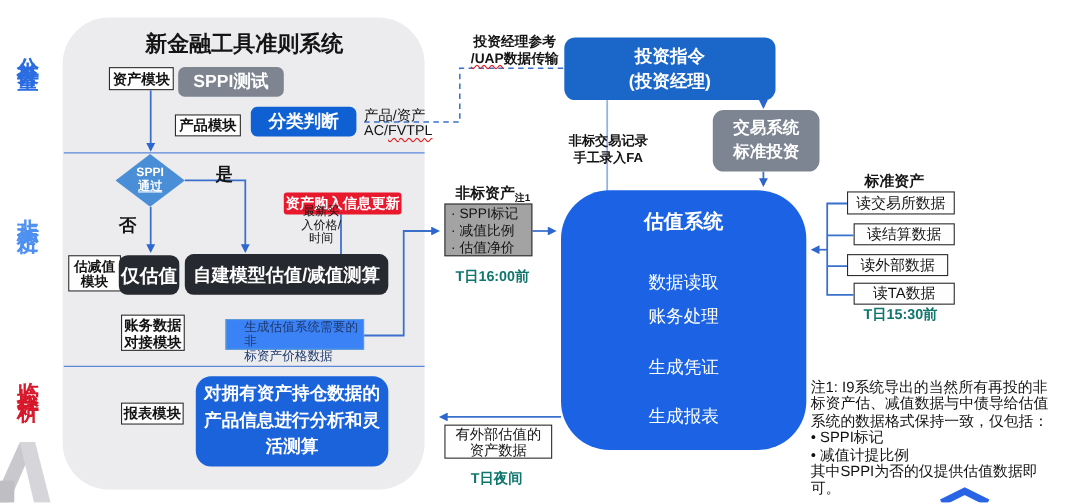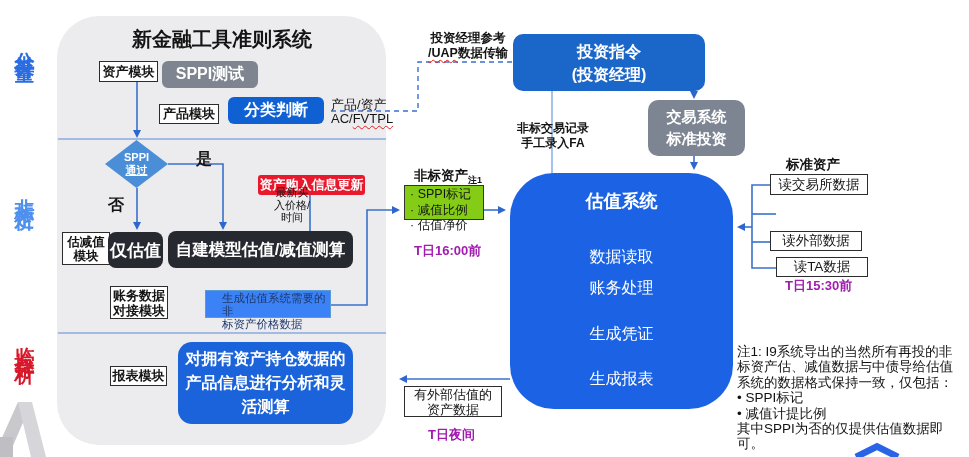--- a/index.html
+++ b/index.html
@@ -7,21 +7,21 @@
          font-family:"Liberation Sans","DejaVu Sans",sans-serif;color:#141414;}
   .abs{position:absolute;box-sizing:border-box;}
   .pre{white-space:pre-line;}
   .ctr{display:flex;align-items:center;justify-content:center;text-align:center;}
   .bbox{border:1.4px solid #2c2c2c;background:#fefefe;font-weight:bold;z-index:2;}
   .vert{writing-mode:vertical-rl;text-orientation:upright;font-weight:bold;font-size:20px;letter-spacing:4px;z-index:2;}
   .panel{background:#ececef;border-radius:42px;z-index:0;}
   .bluebox{background:#1b63d9;color:#fff;font-weight:bold;z-index:2;}
   .darkbox{background:#26292f;color:#fff;font-weight:bold;border-radius:8px;z-index:2;}
   .graybox{background:#7d8592;color:#fff;font-weight:bold;border-radius:10px;z-index:2;}
-  .redlabel{color:#a21caf;font-weight:bold;font-size:13px;z-index:2;}
+  .redlabel{color:#0f766e;font-weight:bold;font-size:13px;z-index:2;}
   .small{font-size:11px;line-height:12.5px;}
   svg.lay{position:absolute;left:0;top:0;z-index:1;pointer-events:none;}
   svg.wm{position:absolute;left:0;top:0;z-index:0;pointer-events:none;}
   .wavy{text-decoration:underline wavy #e02020 1px;text-underline-offset:2px;}
   .uline{text-decoration:underline;}
   .sub{font-size:9px;vertical-align:-3px;font-weight:bold;}
   .notetxt{font-size:13.5px;line-height:15.4px;color:#121212;}
 </style>
 </head>
 <body>
@@ -114,37 +114,38 @@
   <div class="abs ctr bluebox pre" style="left:513px;top:34px;width:192px;height:57px;font-size:16px;line-height:23px;border-radius:10px;background:#1b66c9;">投资指令
 (投资经理)</div>
   <div class="abs ctr graybox pre" style="left:648px;top:100px;width:97px;height:56px;font-size:15px;line-height:22px;">交易系统
 标准投资</div>
   <div class="abs pre" style="left:512px;top:121px;width:82px;font-size:12px;font-weight:bold;line-height:14.5px;text-align:center;z-index:2;">非标交易记录
 手工录入FA</div>
 
   <div class="abs" style="left:414px;top:167px;font-size:13.5px;font-weight:bold;z-index:2;">
     <span>非标资产</span><span class="sub">注1</span>
   </div>
-  <div class="abs" style="left:404px;top:185px;width:80px;height:35px;border:1.3px solid #333;background:#84cc16;font-size:12.5px;line-height:15.5px;padding:1px 0 0 5px;box-sizing:border-box;z-index:2;">
+  <div class="abs" style="left:404px;top:185px;width:80px;height:48px;border:1.3px solid #333;background:#a3a3a3;font-size:12.5px;line-height:15.5px;padding:1px 0 0 5px;box-sizing:border-box;z-index:2;">
     <div>· SPPI标记</div>
     <div>· 减值比例</div>
     <div>· 估值净价</div>
   </div>
   <div class="abs redlabel" style="left:414px;top:242px;">T日16:00前</div>
 
   <div class="abs" style="left:510px;top:173px;width:223px;height:236px;background:#1b63e4;border-radius:44px;color:#fff;z-index:2;">
     <div class="ctr" style="position:absolute;top:16px;left:0;width:100%;font-size:18px;font-weight:bold;">估值系统</div>
     <div class="ctr" style="position:absolute;top:74px;left:0;width:100%;font-size:16px;">数据读取</div>
     <div class="ctr" style="position:absolute;top:105px;left:0;width:100%;font-size:16px;">账务处理</div>
     <div class="ctr" style="position:absolute;top:151px;left:0;width:100%;font-size:16px;">生成凭证</div>
     <div class="ctr" style="position:absolute;top:196px;left:0;width:100%;font-size:16px;">生成报表</div>
   </div>
 
   <div class="abs" style="left:786px;top:156px;font-size:13.5px;font-weight:bold;z-index:2;">标准资产</div>
   <div class="abs ctr bbox" style="left:770px;top:174px;width:98px;height:21px;font-size:13.5px;font-weight:normal;">读交易所数据</div>
+  <div class="abs ctr bbox" style="left:776px;top:203px;width:92px;height:20px;font-size:13.5px;font-weight:normal;">读结算数据</div>
   <div class="abs ctr bbox" style="left:770px;top:231px;width:92px;height:20px;font-size:13.5px;font-weight:normal;">读外部数据</div>
   <div class="abs ctr bbox" style="left:776px;top:257px;width:92px;height:20px;font-size:13.5px;font-weight:normal;">读TA数据</div>
   <div class="abs redlabel" style="left:785px;top:277px;">T日15:30前</div>
 
   <div class="abs ctr bbox pre" style="left:404px;top:386px;width:98px;height:31px;font-size:13px;line-height:15px;font-weight:normal;">有外部估值的
 资产数据</div>
   <div class="abs redlabel" style="left:428px;top:426px;">T日夜间</div>
 
   <div class="abs notetxt" style="left:737px;top:344px;width:230px;z-index:2;">
     <div>注1: I9系统导出的当然所有再投的非</div>

